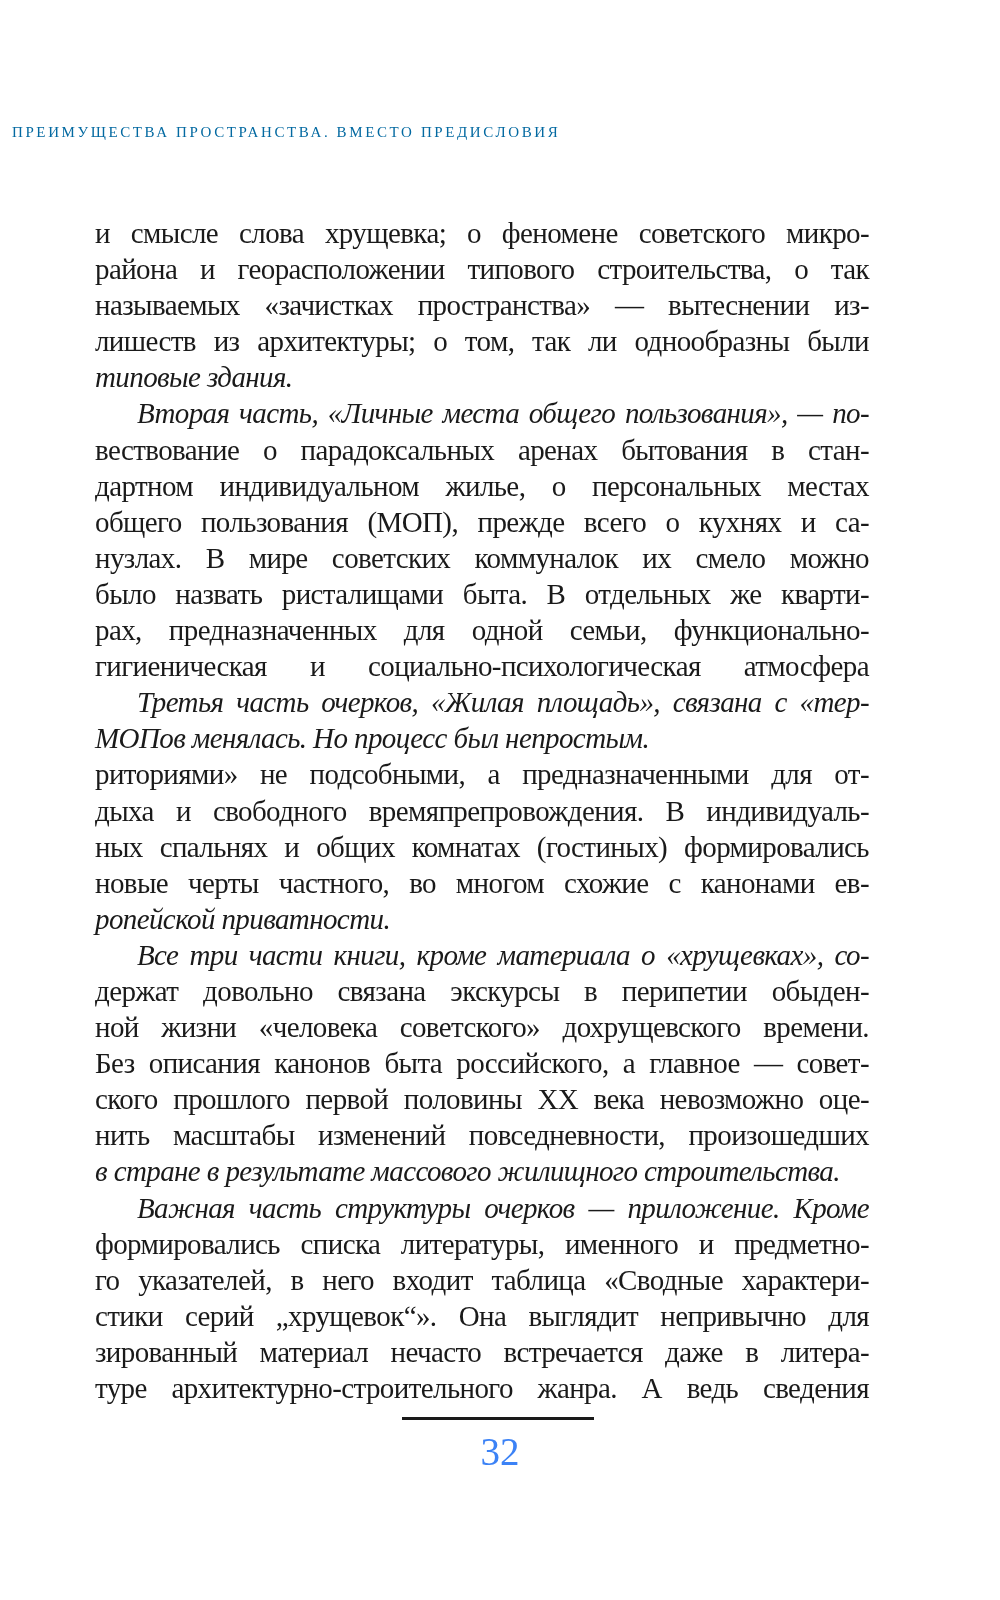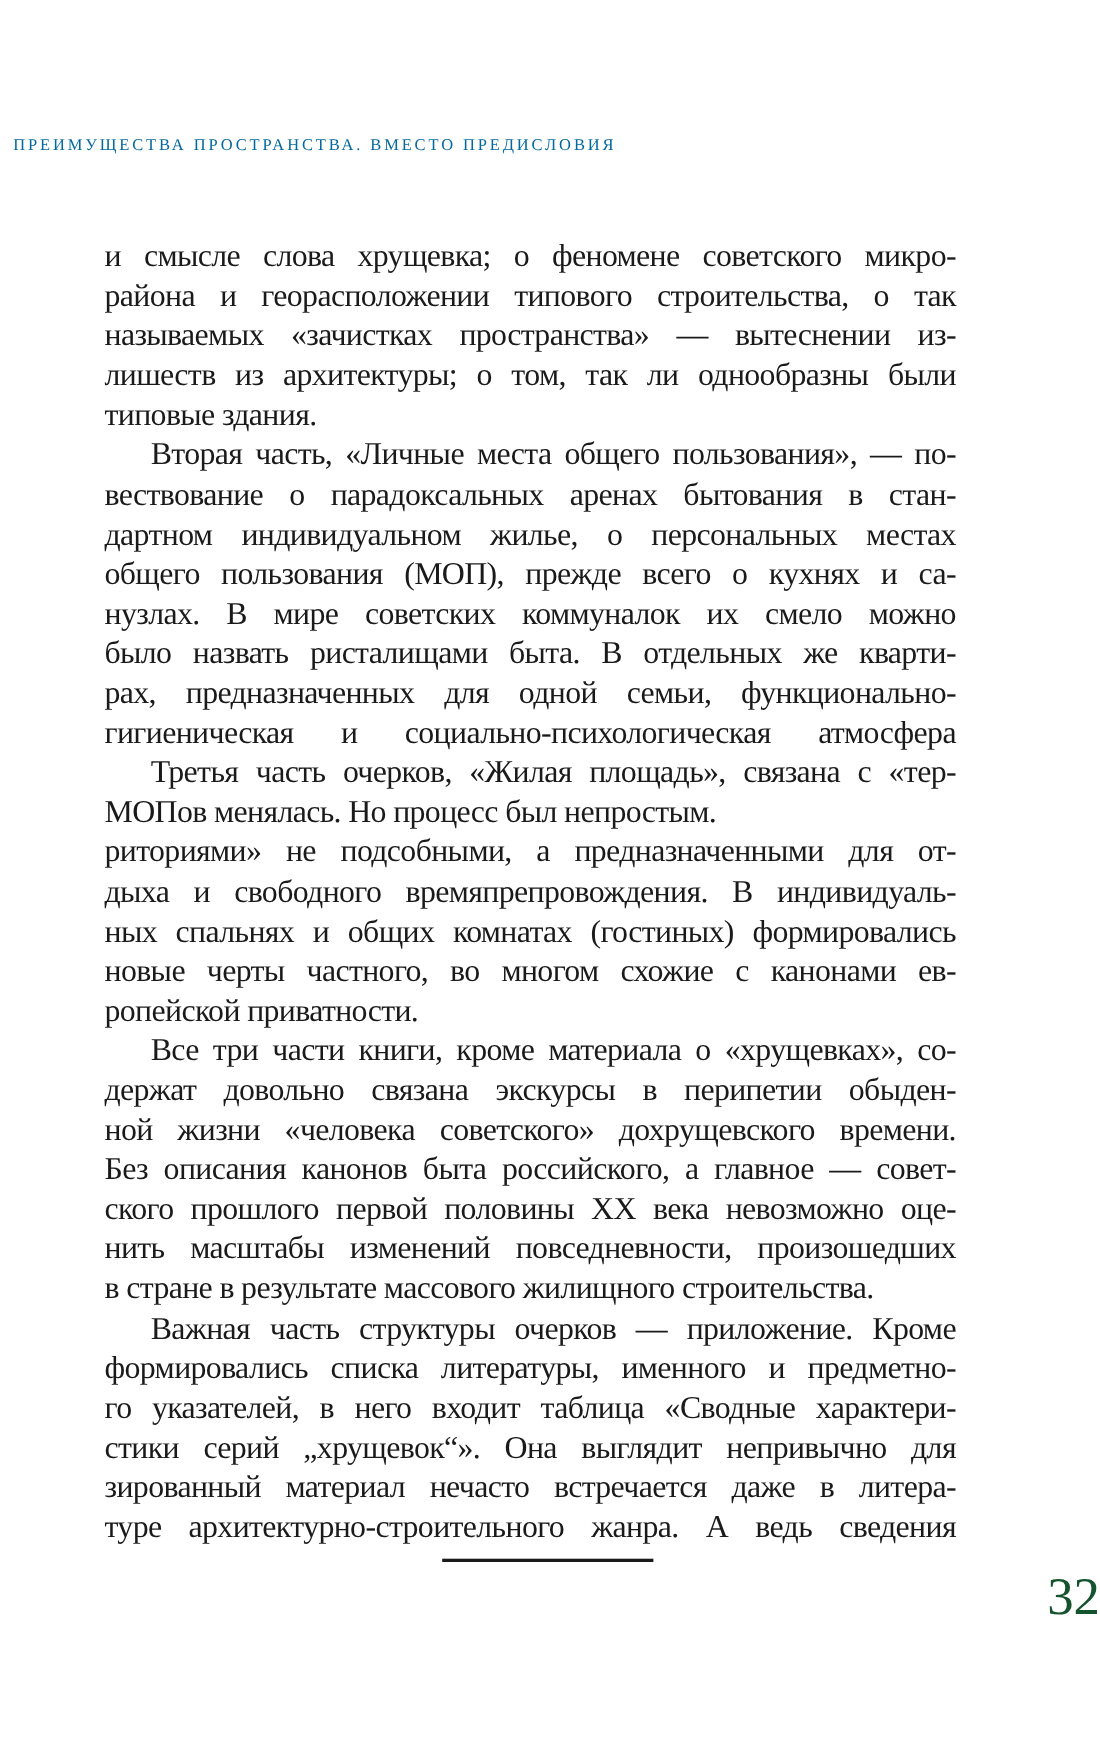--- a/index.html
+++ b/index.html
@@ -36,41 +36,43 @@
       line-height: 36.1px;
       font-size: 29px;
       white-space: nowrap;
       text-align: justify;
       text-align-last: justify;
       transform-origin: left center;
       letter-spacing: -0.6px;
     }
     .line.last {
       text-align-last: left;
+      font-style: italic;
     }
     .line.indent {
       padding-left: 42px;
+      font-style: italic;
     }
     .folio-rule {
       position: absolute;
       top: 1417px;
       left: 402px;
       width: 192px;
       height: 3px;
       background: #1a1a1a;
     }
     .folio {
       position: absolute;
       top: 1424px;
       left: 0;
       width: 1000px;
-      text-align: right;
-      font-size: 48px;
+      text-align: center;
+      font-size: 39px;
       line-height: 56px;
-      color: #14532d;
+      color: #3b82f6;
     }
   </style>
 </head>
 <body>
 
 <div class="running-head">ПРЕИМУЩЕСТВА ПРОСТРАНСТВА. ВМЕСТО ПРЕДИСЛОВИЯ</div>
 
 <div class="text-block" id="text-block">
     <div class="line">и смысле слова хрущевка; о феномене советского микро-</div>
     <div class="line">района и георасположении типового строительства, о так</div>

